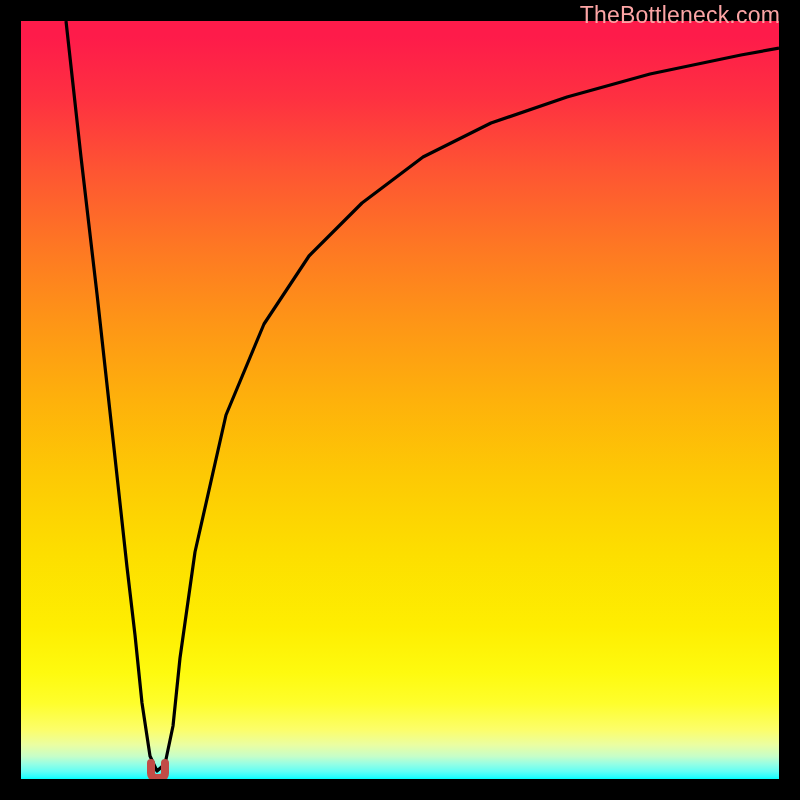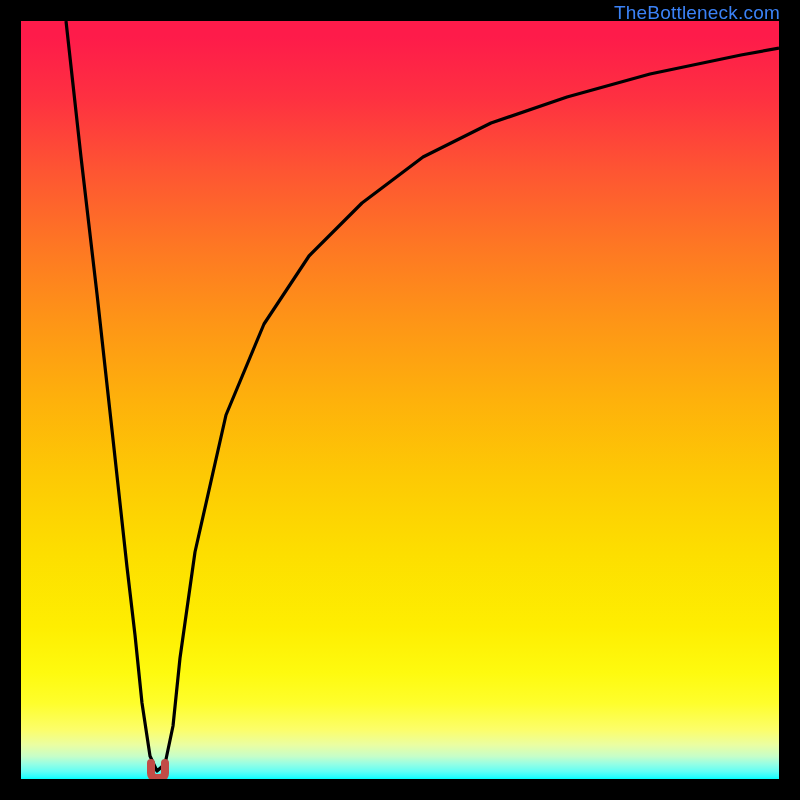--- a/index.html
+++ b/index.html
@@ -59,23 +59,23 @@
     left: 0;
     top: 0;
     width: 758px;
     height: 758px;
   }
   .watermark {
     position: absolute;
     top: 2px;
     right: 20px;
     font-family: Arial, Helvetica, sans-serif;
-    font-size: 19px;
+    font-size: 23px;
     font-weight: 500;
-    color: #3b82f6;
+    color: #fca5a5;
     letter-spacing: 0.2px;
   }
 </style>
 </head>
 <body>
 
 <div class="frame">
 
   <div class="plot-area">
     <div class="gradient-bg"></div>

